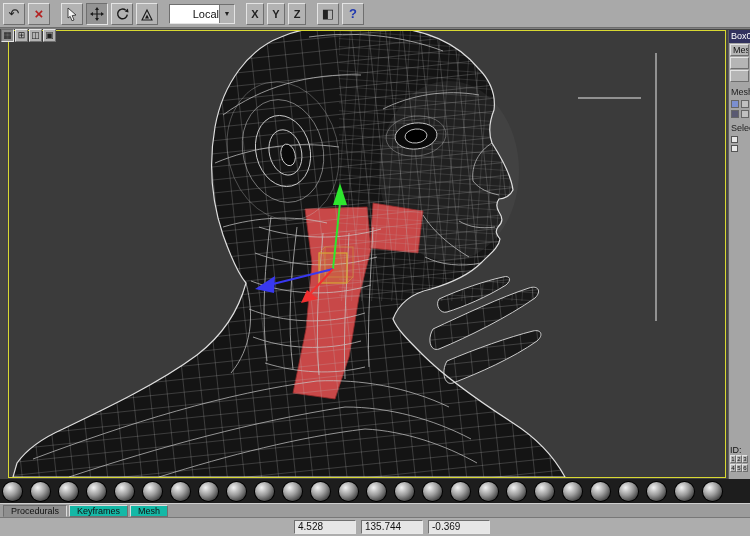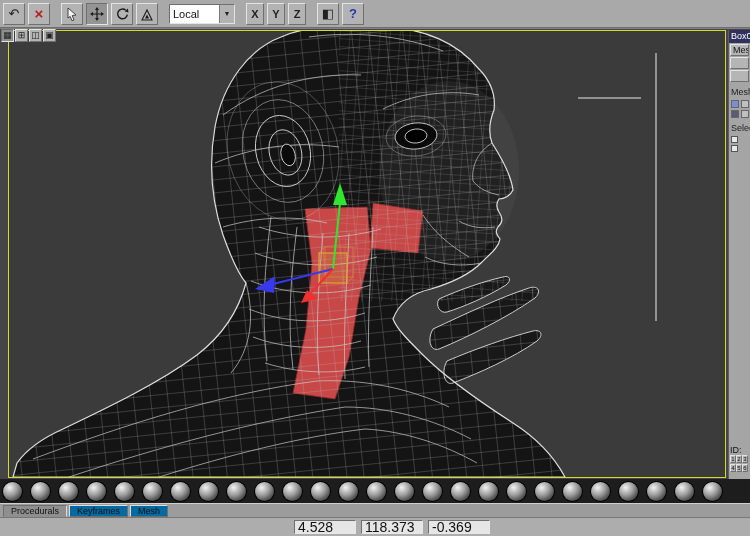--- a/index.html
+++ b/index.html
@@ -14,21 +14,21 @@
     padding:0 3px; gap:3px; }
   .tb-btn { width:22px; height:22px; background:#b3b3b3; border:1px solid;
     border-color:#e4e4e4 #6f6f6f #6f6f6f #e4e4e4; display:flex; align-items:center;
     justify-content:center; font-size:13px; color:#222; }
   .tb-btn.pressed { border-color:#6f6f6f #e4e4e4 #e4e4e4 #6f6f6f; background:#949494; }
   .tb-sep { width:5px; height:22px; }
   .glyph-red { color:#b42020; font-weight:bold; font-size:15px; }
   .tb-select { height:20px; width:66px; background:#fff; border:1px solid;
     border-color:#6f6f6f #e4e4e4 #e4e4e4 #6f6f6f; display:flex; align-items:center;
     font-size:11px; color:#111; }
-  .tb-select .val { flex:1; padding-left:3px; overflow:hidden; white-space:nowrap; }
+  .tb-select .val { flex:1; padding-left:9px; overflow:hidden; white-space:nowrap;text-align:right; }
   .tb-select .arrow { width:15px; height:18px; background:#b3b3b3; border-left:1px solid #777;
     font-size:7px; display:flex; align-items:center; justify-content:center; color:#222; }
   .axis-btn { width:18px; font-size:11px; font-weight:bold; }
   .help-glyph { color:#2038b0; font-weight:bold; }
 
   
   .vp-band { position:absolute; top:29px; left:0; width:750px; height:450px; background:#454545; }
 
   
   .mini-toolbar { position:absolute; top:29px; left:1px; display:flex; gap:1px; z-index:5; }
@@ -72,29 +72,29 @@
     overflow:hidden; z-index:4; }
   .sphere { width:19px; height:19px; border-radius:50%; flex:0 0 auto;
     background:radial-gradient(circle at 35% 30%, #f2f2f2, #9c9c9c 42%, #3c3c3c 80%, #1f1f1f);
     box-shadow:0 0 0 1px #000; }
 
   
   .tab-bar { position:absolute; top:503px; left:0; width:750px; height:14px; background:#9c9c9c;
     border-top:1px solid #cfcfcf; display:flex; align-items:flex-end; gap:2px;
     padding:0 0 0 3px; z-index:4; }
   .tab { height:12px; padding:0 7px; font-size:9px; line-height:11px; color:#111;
-    background:#0369a1; border:1px solid; border-color:#dcdcdc #6f6f6f #6f6f6f #dcdcdc; }
+    background:#14b8a6; border:1px solid; border-color:#dcdcdc #6f6f6f #6f6f6f #dcdcdc; }
   .tab.active { background:#8f8f8f; border-color:#6f6f6f #dcdcdc #8f8f8f #6f6f6f; }
 
   
   .status-bar { position:absolute; top:517px; left:0; width:750px; height:19px;
     background:#adadad; border-top:1px solid #777; z-index:4; }
   .coord-fields { position:absolute; left:294px; top:2px; display:flex; gap:5px; }
   .coord-field { width:62px; height:14px; background:#e6e6e6; border:1px solid;
-    border-color:#6f6f6f #e8e8e8 #e8e8e8 #6f6f6f; font-size:14px; line-height:12px;
+    border-color:#6f6f6f #e8e8e8 #e8e8e8 #6f6f6f; font-size:10px; line-height:12px;
     padding-left:3px; color:#111; white-space:nowrap; overflow:hidden; }
 </style>
 </head>
 <body>
 
 <div class="app">
 
   <div class="main-toolbar">
     <div class="tb-btn">
       <span>↶</span>
@@ -297,18 +297,18 @@
 
   <div class="tab-bar">
     <div class="tab active">Procedurals</div>
     <div class="tab">Keyframes</div>
     <div class="tab">Mesh</div>
   </div>
 
   <div class="status-bar">
     <div class="coord-fields">
       <div class="coord-field">4.528</div>
-      <div class="coord-field">118.373</div>
+      <div class="coord-field">135.744</div>
       <div class="coord-field">-0.369</div>
     </div>
   </div>
 
 </div>
 
 </body></html>

